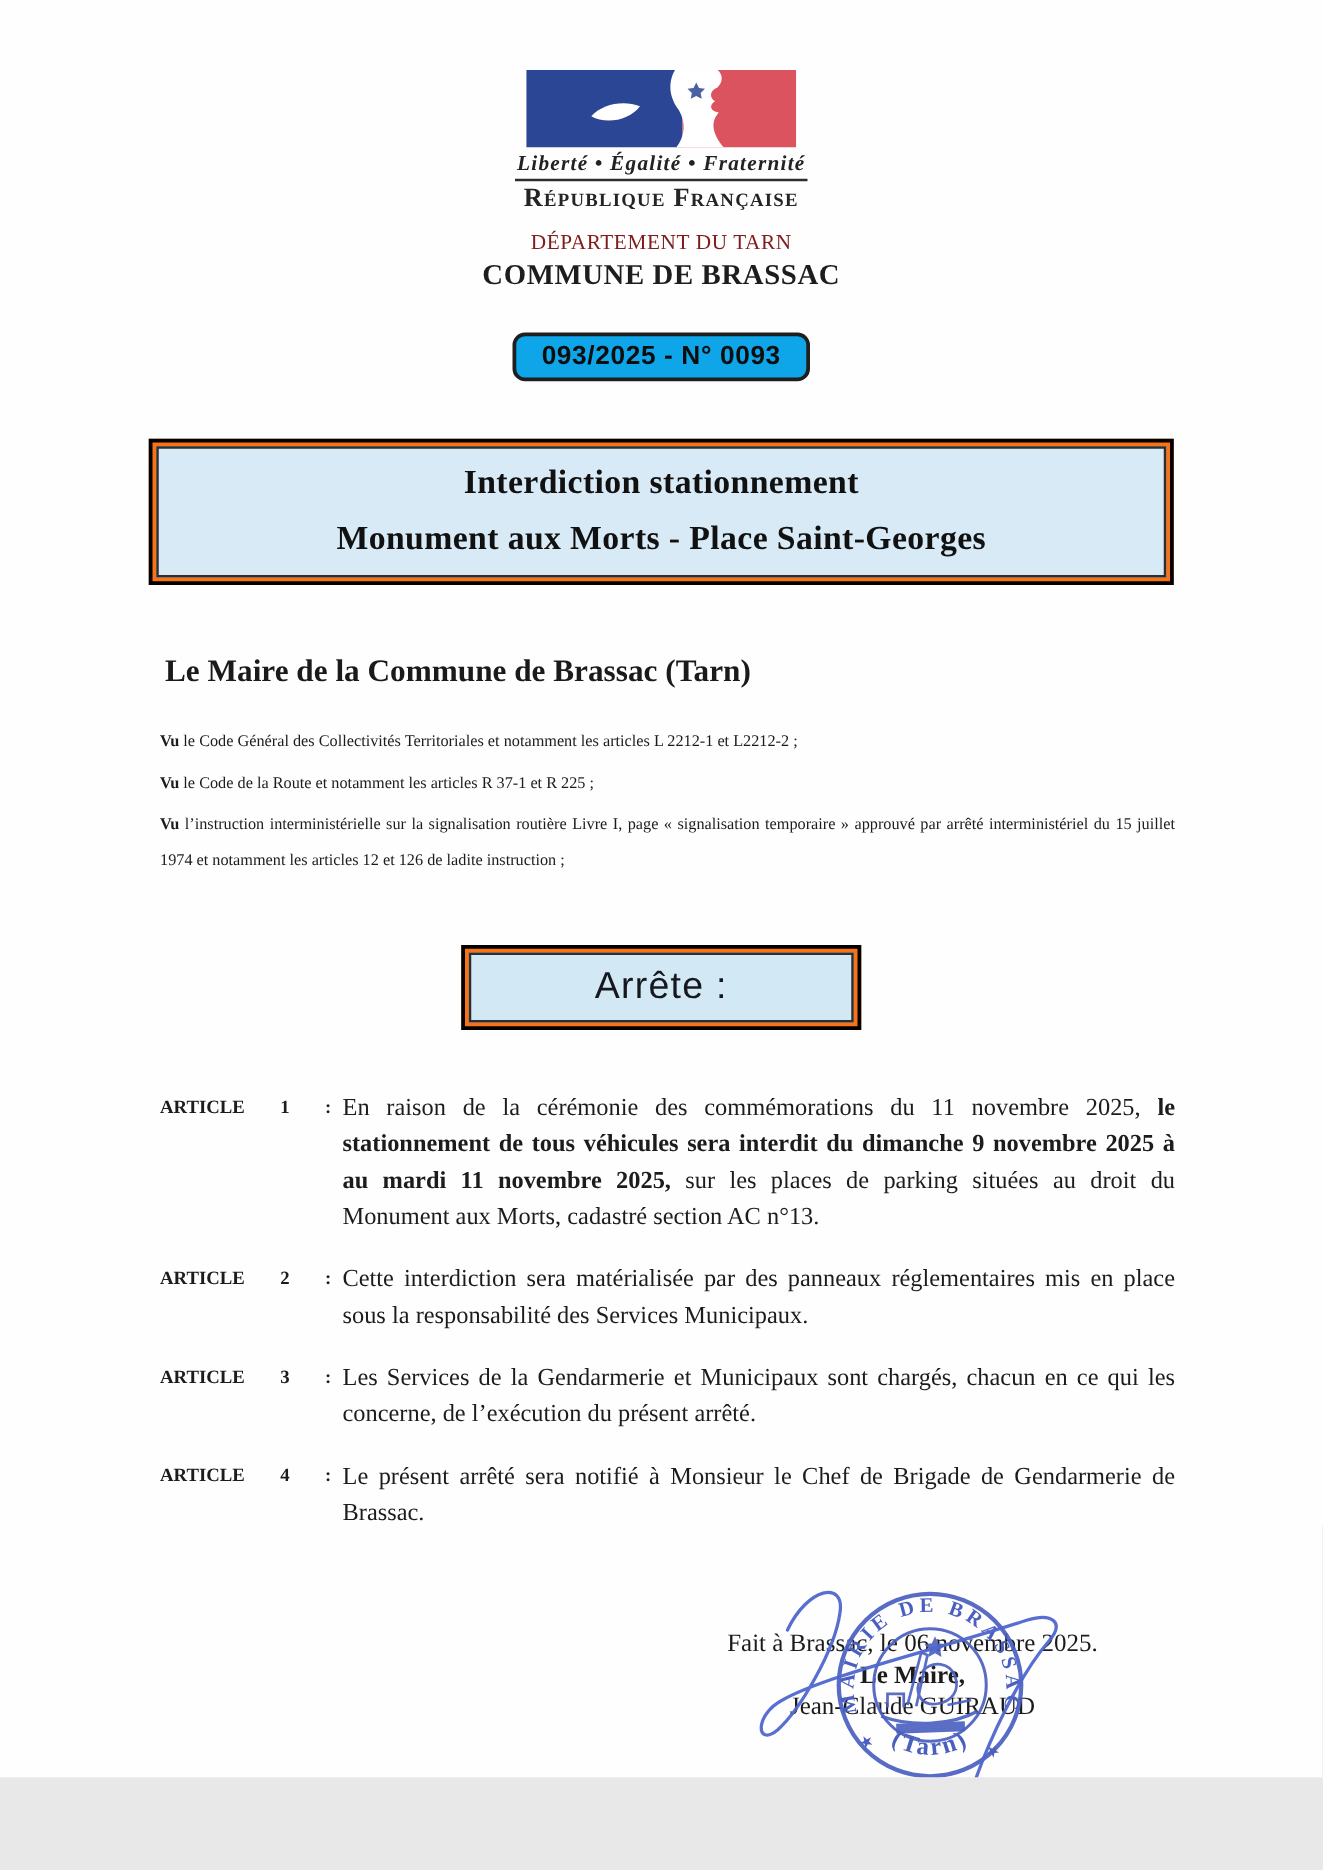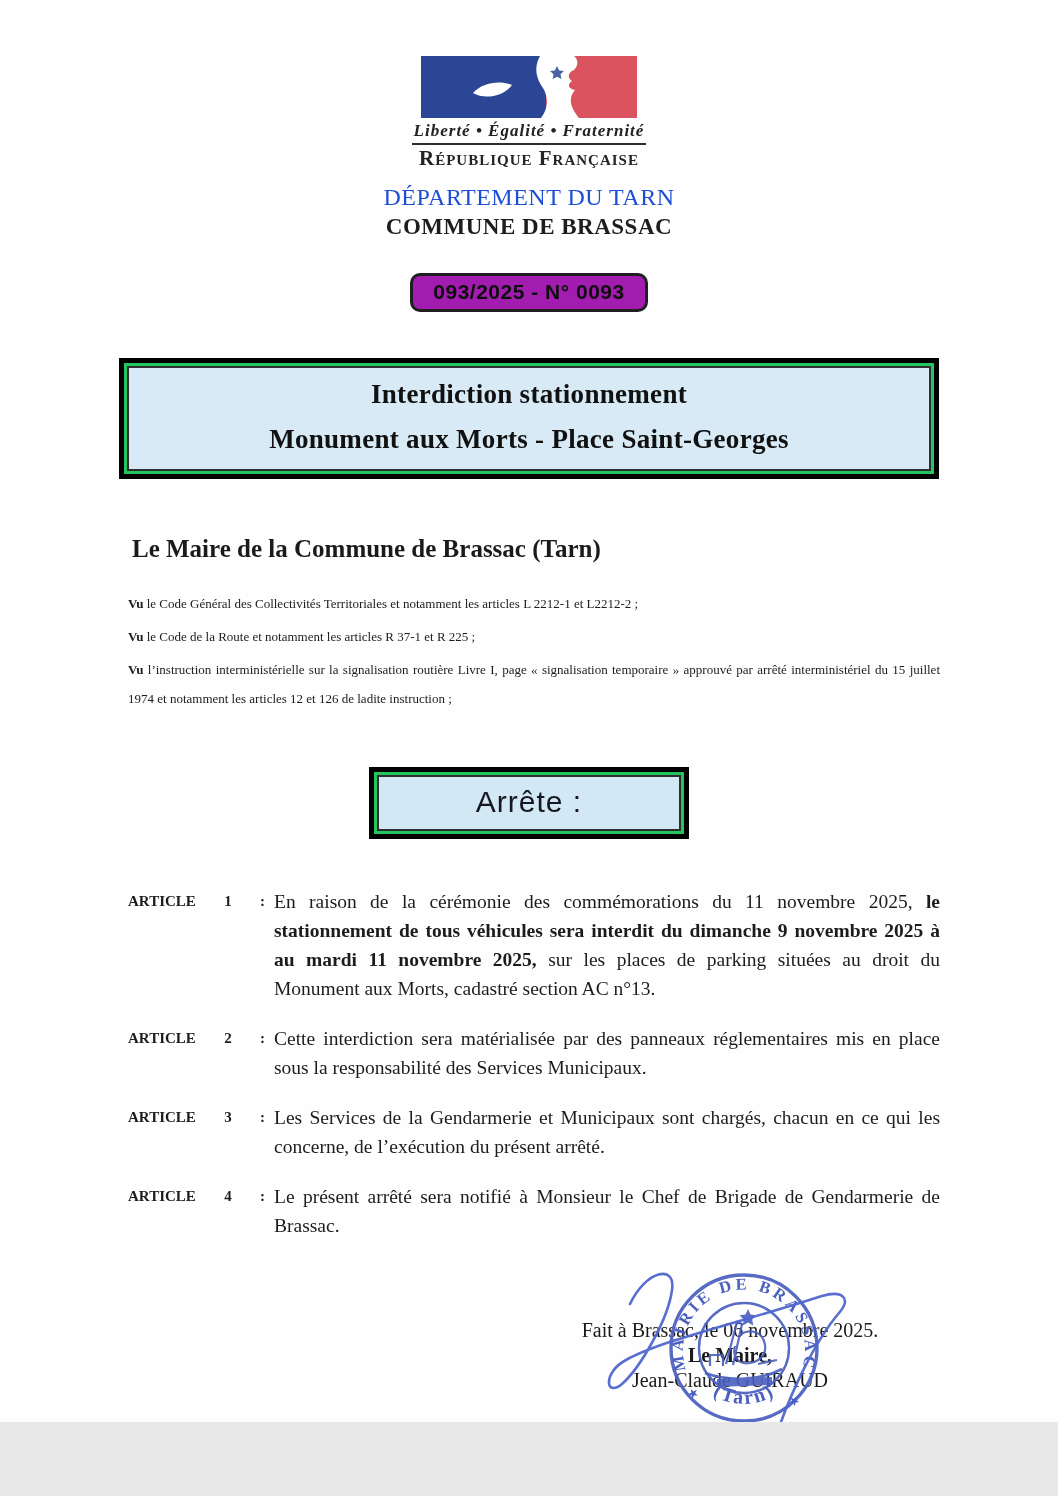--- a/index.html
+++ b/index.html
@@ -23,35 +23,35 @@
     border-bottom:2px solid #2d2d2d;
     padding:0 2px 2px 2px;
     color:#222;
   }
   .republic{
     margin-top:1px;
     font-weight:bold;font-size:21px;
     font-variant:small-caps;letter-spacing:1px;
     color:#242424;
   }
-  .department{margin-top:13px;font-size:24px;letter-spacing:.5px;color:#1d4ed8;}
+  .department{margin-top:13px;font-size:17px;letter-spacing:.5px;color:#7f1d1d;}
   .commune{margin-top:3px;font-size:23px;font-weight:bold;letter-spacing:.5px;color:#1d1d1d;}
   .ref-badge{
     display:inline-block;margin-top:33px;
-    background:#a21caf;
+    background:#0ea5e9;
     border:3px solid #1f1f1f;border-radius:10px;
     padding:4px 20px 5px 20px;
     font-family:"Liberation Sans", sans-serif;
     font-weight:bold;font-size:21px;color:#0e0e0e;
     letter-spacing:.5px;
   }
   
   .frame-outer{
-    border:5px solid #000000;
-    background:#22c55e;
+    border:3px solid #000000;
+    background:#f97316;
     padding:3px;
     box-sizing:border-box;
   }
   .frame-inner{
     border:2px solid #2e2e2e;
     background:#d7eaf5;
   }
   .title-box-wrap{margin:46px auto 0 auto;width:820px;}
   .title-box .frame-inner{padding:10px 10px 14px 10px;text-align:center;}
   .title-line{

